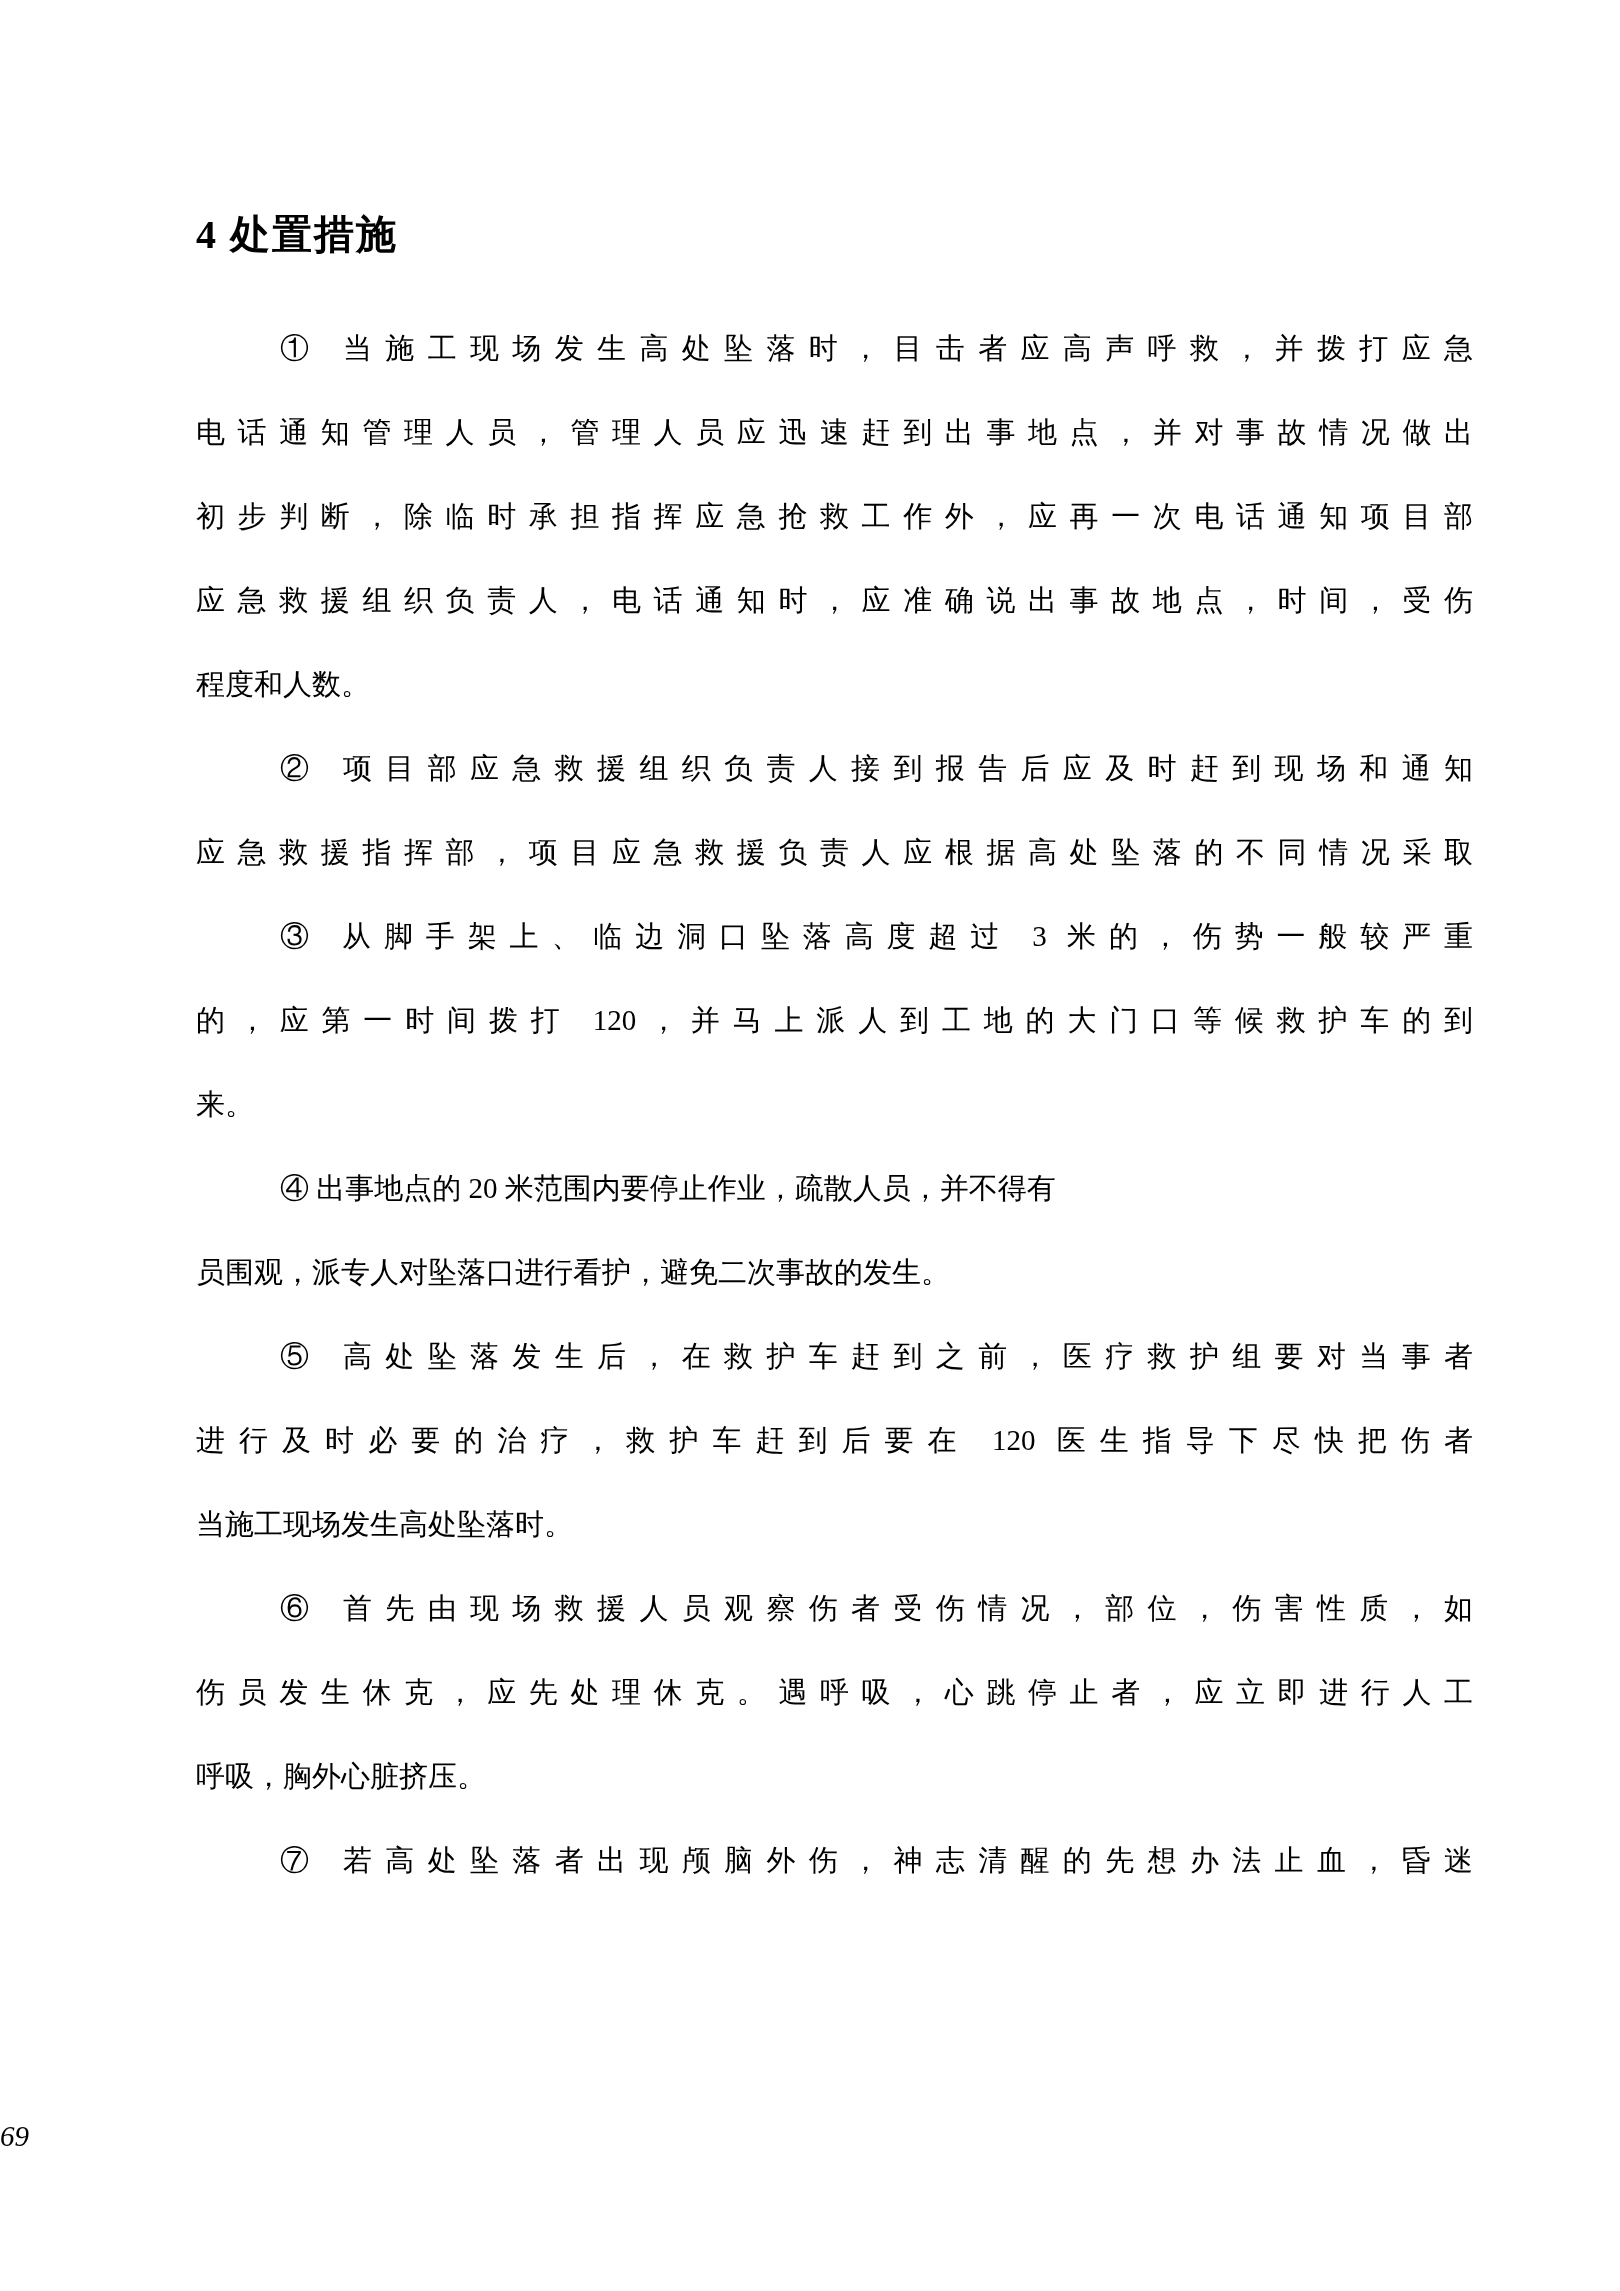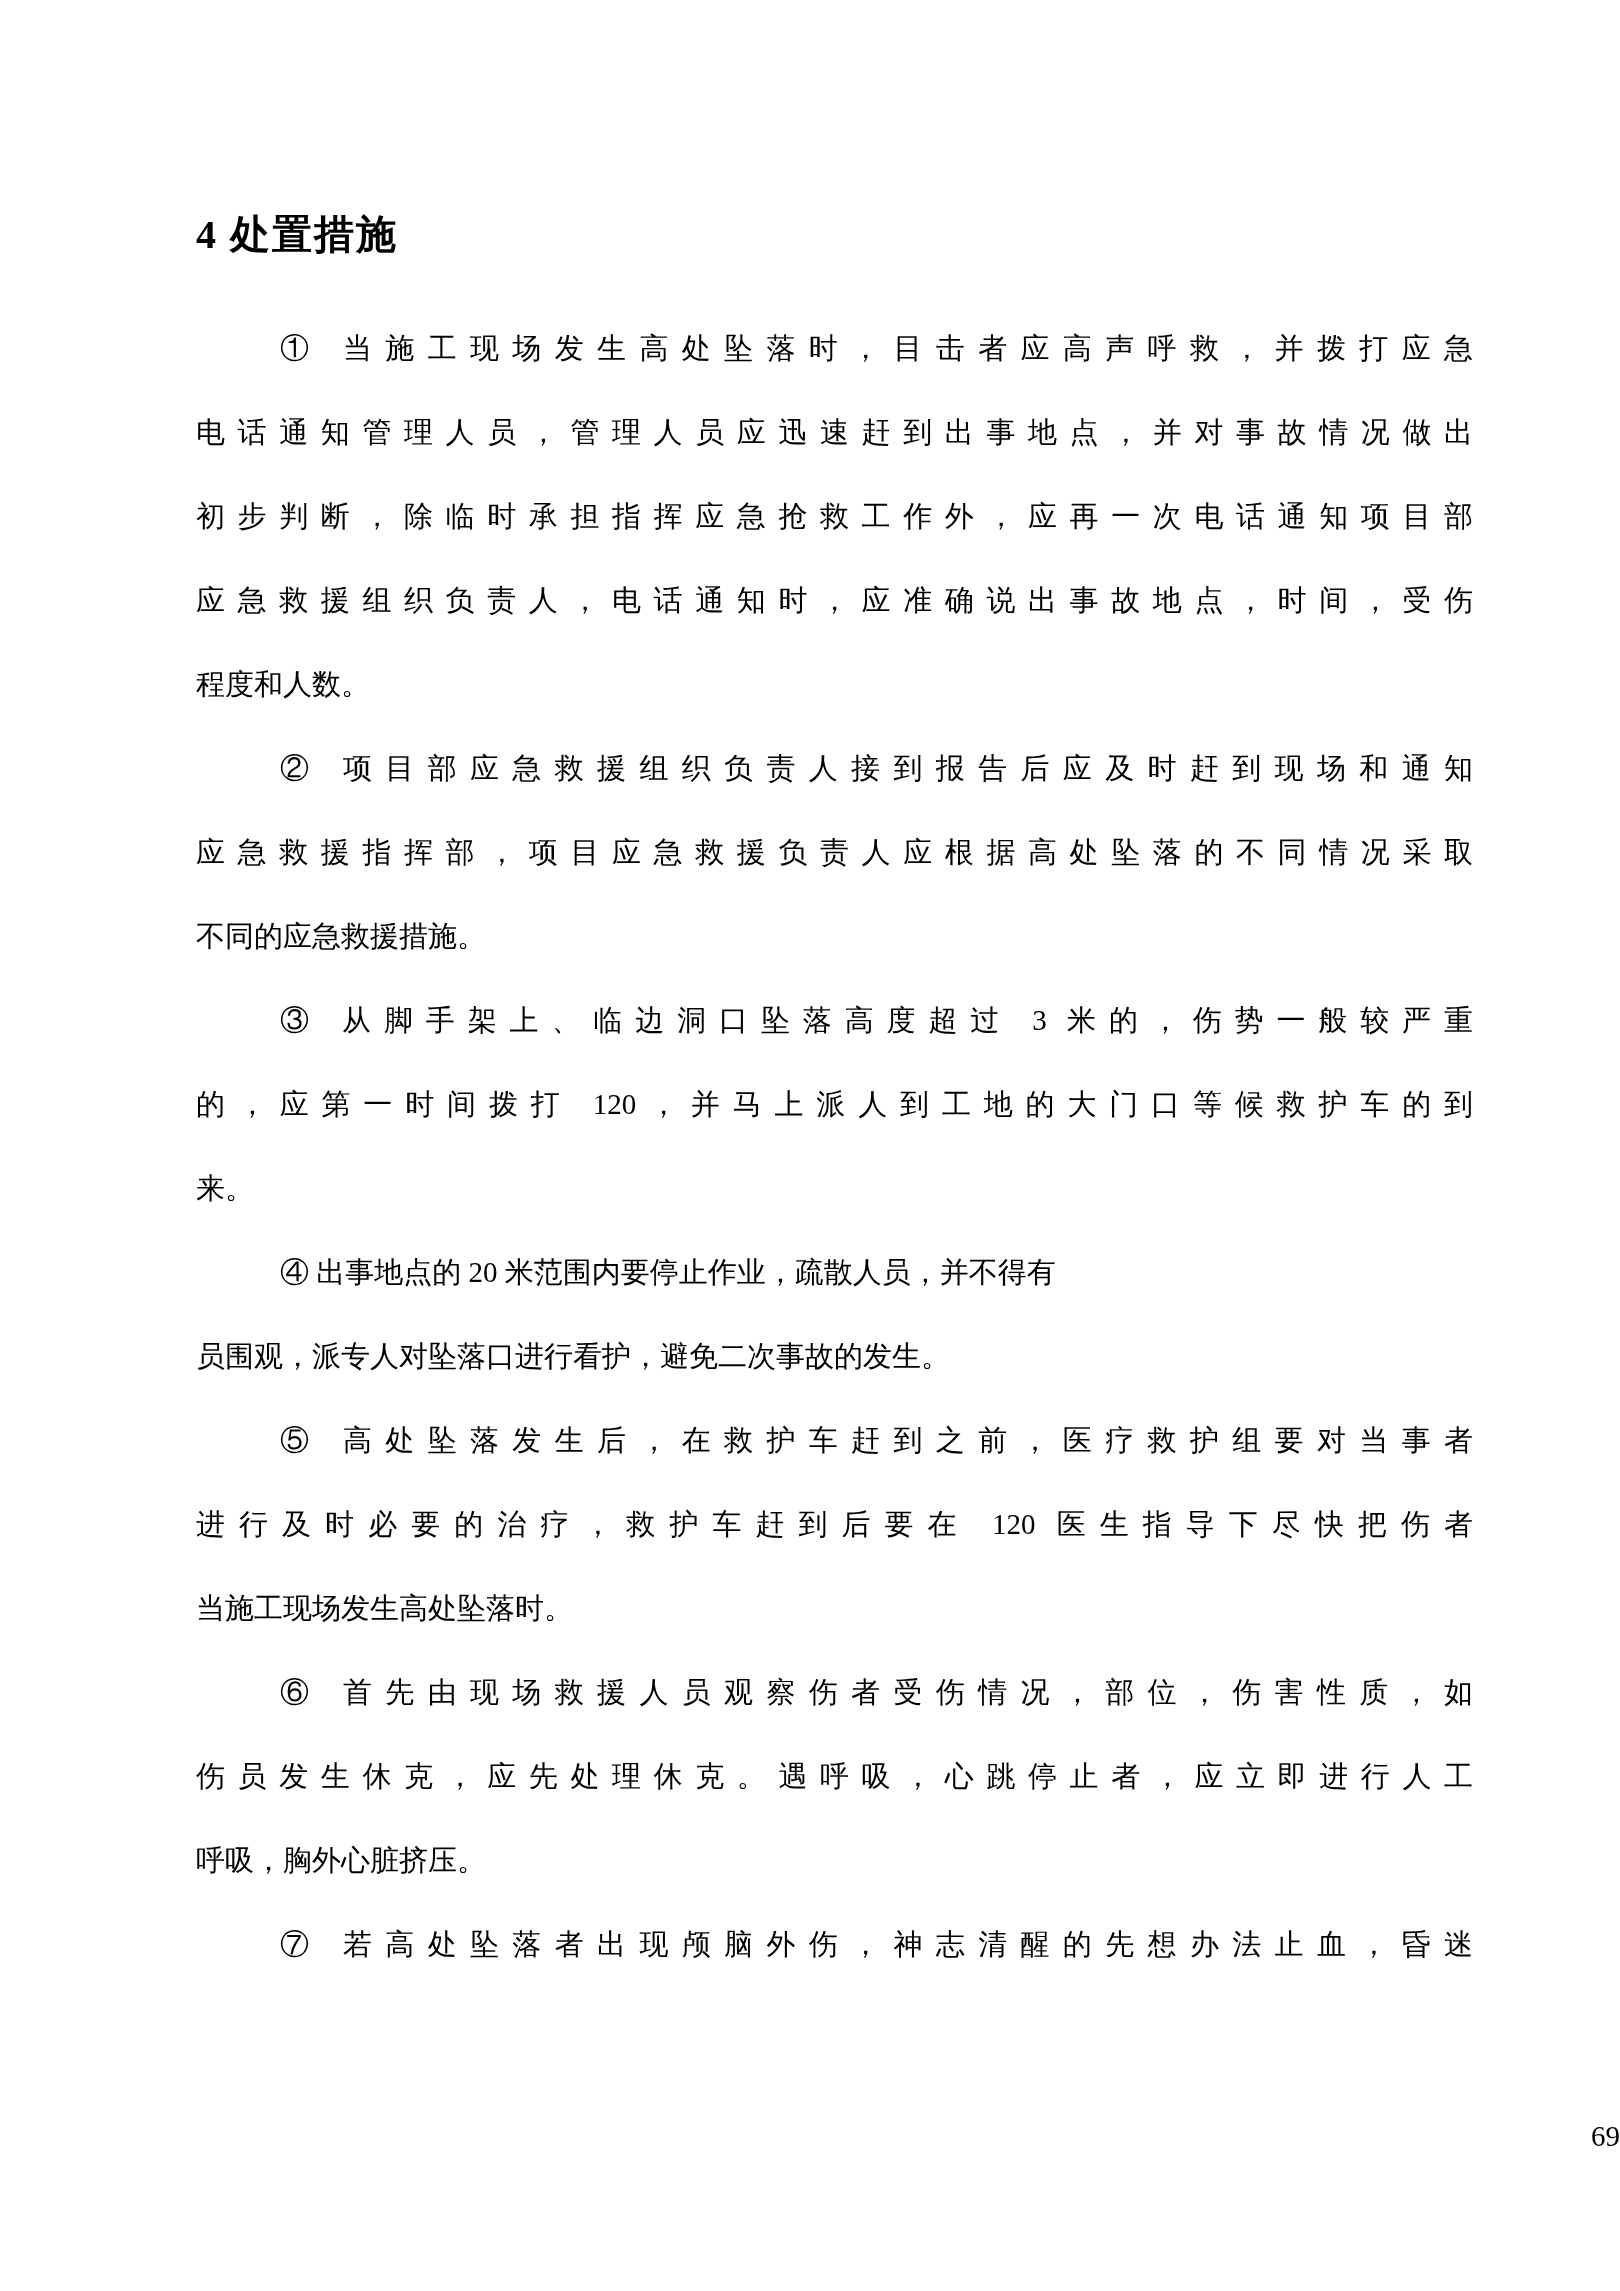--- a/index.html
+++ b/index.html
@@ -48,44 +48,44 @@
     text-align-last: left;
   }
   .line.indent {
     text-indent: 84px;
   }
   .footer {
     position: absolute;
     left: 0;
     bottom: 139px;
     width: 100%;
-    text-align: right;
+    text-align: left;
     font-size: 29px;
     line-height: 33px;
     color: #000000;
+    font-style: italic;
   }
 </style>
 </head>
 <body>
 
 <div class="page">
   <div class="content">
     <div class="heading">4 处置措施</div>
     <div id="paragraphs">
         <div class="para">
           <div class="line indent">① 当施工现场发生高处坠落时，目击者应高声呼救，并拨打应急</div>
           <div class="line">电话通知管理人员，管理人员应迅速赶到出事地点，并对事故情况做出</div>
           <div class="line">初步判断，除临时承担指挥应急抢救工作外，应再一次电话通知项目部</div>
           <div class="line">应急救援组织负责人，电话通知时，应准确说出事故地点，时间，受伤</div>
           <div class="line no-justify">程度和人数。</div>
         </div>
         <div class="para">
           <div class="line indent">② 项目部应急救援组织负责人接到报告后应及时赶到现场和通知</div>
           <div class="line">应急救援指挥部，项目应急救援负责人应根据高处坠落的不同情况采取</div>
-          <div class="line no-justify">不同的应急救援措施。</div>
         </div>
         <div class="para">
           <div class="line indent">③ 从脚手架上、临边洞口坠落高度超过 3 米的，伤势一般较严重</div>
           <div class="line">的，应第一时间拨打 120，并马上派人到工地的大门口等候救护车的到</div>
           <div class="line no-justify">来。</div>
         </div>
         <div class="para">
           <div class="line indent no-justify">④ 出事地点的 20 米范围内要停止作业，疏散人员，并不得有</div>
           <div class="line no-justify">员围观，派专人对坠落口进行看护，避免二次事故的发生。</div>
         </div>

